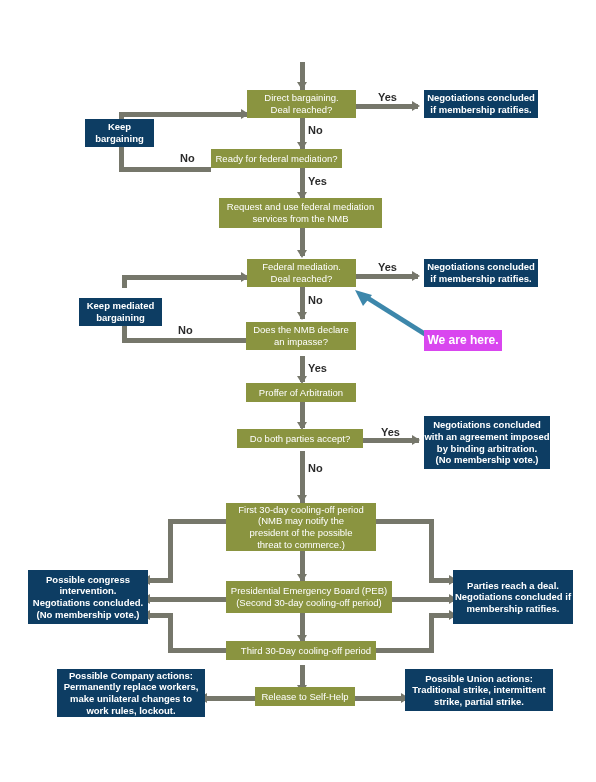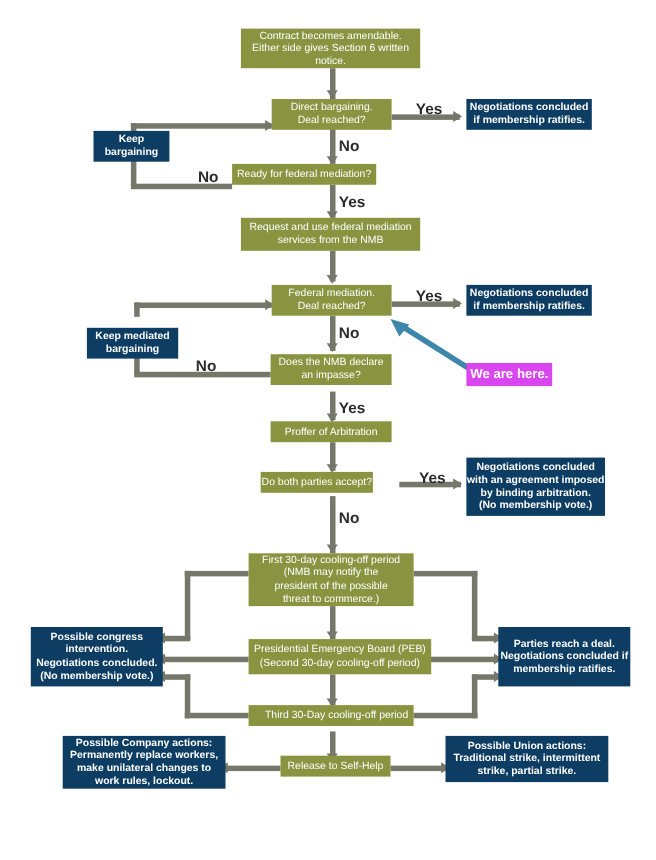--- a/index.html
+++ b/index.html
@@ -36,21 +36,21 @@
   
   .arrow{position:absolute;width:0;height:0;z-index:2;}
   .ar-down{border-left:5.5px solid transparent;border-right:5.5px solid transparent;border-top:8px solid #76776b;}
   .ar-up{border-left:5.5px solid transparent;border-right:5.5px solid transparent;border-bottom:8px solid #76776b;}
   .ar-right{border-top:5.5px solid transparent;border-bottom:5.5px solid transparent;border-left:8px solid #76776b;}
   .ar-left{border-top:5.5px solid transparent;border-bottom:5.5px solid transparent;border-right:8px solid #76776b;}
 
   
   .elabel{
     position:absolute;
-    font-size:14px;
+    font-size:11px;
     font-weight:bold;
     color:#2b2b2b;
     z-index:4;
     white-space:nowrap;
   }
   
   #teal-pointer{position:absolute;left:352px;top:288px;z-index:2;}
 </style>
 </head>
 <body>
@@ -145,22 +145,20 @@
   <div class="arrow ar-left" style="left:199px;top:693px;"></div>
 
   <div class="seg hseg" style="left:355px;top:696px;width:50px;"></div>
   <div class="arrow ar-right" style="left:401px;top:693px;"></div>
 
   <svg id="teal-pointer" width="80" height="52" viewBox="0 0 80 52">
     <line x1="76" y1="48" x2="14" y2="9" stroke="#3d87ab" stroke-width="5"></line>
     <polygon points="3,2 20,7 11,18" fill="#3d87ab"></polygon>
   </svg>
 
-  <div class="node green" style="left:219px;top:26px;width:163px;height:36px;">Contract becomes amendable.
-Either side gives Section 6 written notice.</div>
 
   <div class="node green" style="left:247px;top:90px;width:109px;height:28px;">Direct bargaining.
 Deal reached?</div>
 
   <div class="node navy" style="left:424px;top:90px;width:114px;height:28px;">Negotiations concluded
 if membership ratifies.</div>
 
   <div class="node navy" style="left:85px;top:119px;width:69px;height:28px;">Keep
 bargaining</div>
 
@@ -176,21 +174,21 @@
 if membership ratifies.</div>
 
   <div class="node navy" style="left:79px;top:298px;width:83px;height:28px;">Keep mediated
 bargaining</div>
 
   <div class="node green" style="left:246px;top:322px;width:110px;height:28px;">Does the NMB declare
 an impasse?</div>
 
   <div class="node green" style="left:246px;top:383px;width:110px;height:19px;">Proffer of Arbitration</div>
 
-  <div class="node green" style="left:237px;top:429px;width:102px;height:19px;">Do both parties accept?</div>
+  <div class="node green" style="left:237px;top:429px;width:126px;height:19px;">Do both parties accept?</div>
 
   <div class="node navy" style="left:424px;top:416px;width:126px;height:53px;">Negotiations concluded
 with an agreement imposed
 by binding arbitration.
 (No membership vote.)</div>
 
   <div class="node green" style="left:226px;top:503px;width:150px;height:48px;">First 30-day cooling-off period
 (NMB may notify the
 president of the possible
 threat to commerce.)</div>

